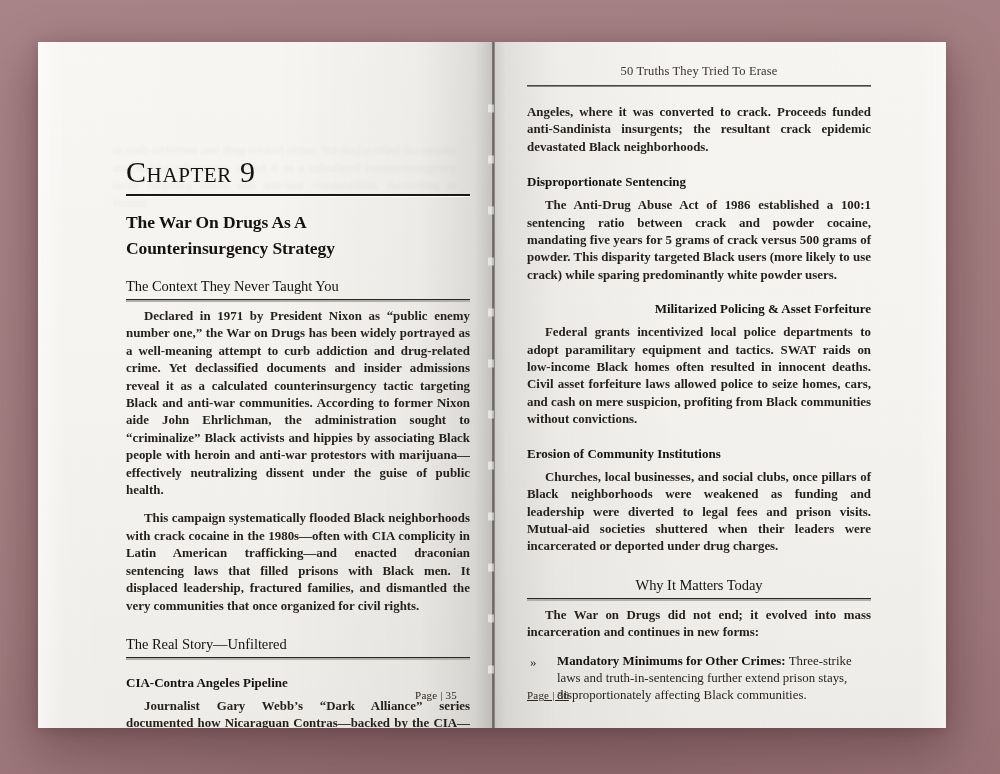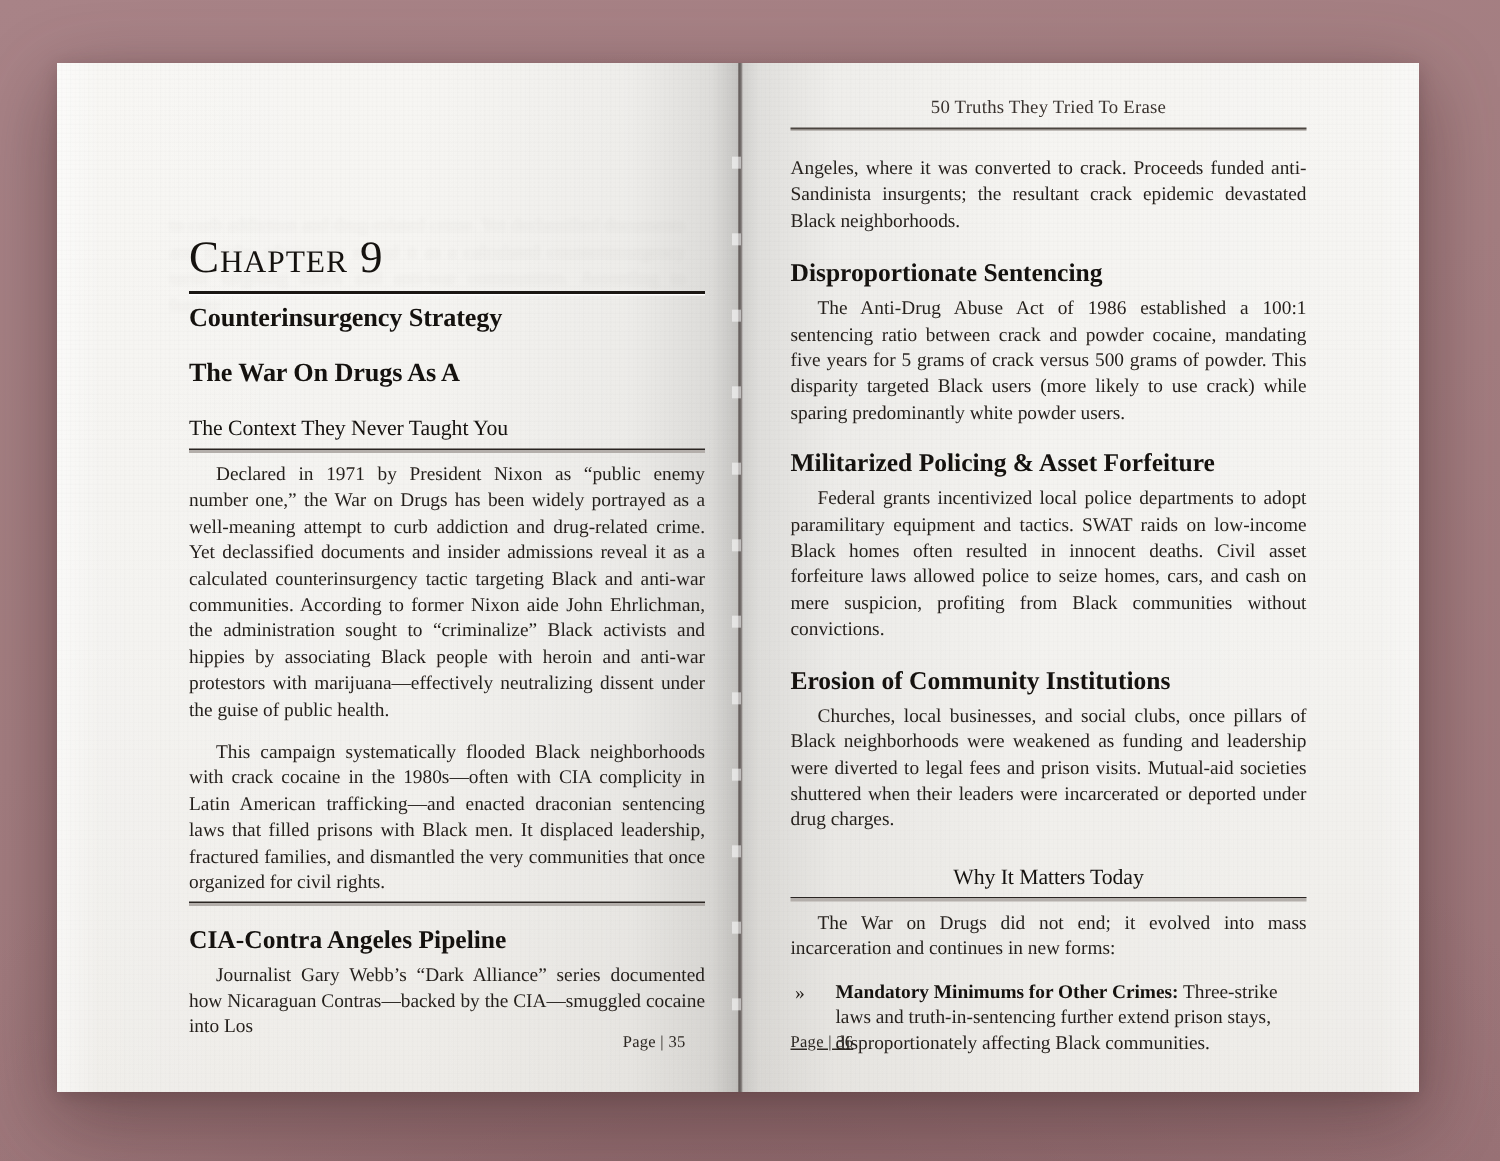--- a/index.html
+++ b/index.html
@@ -189,34 +189,35 @@
   }
   .h2-rule {
     margin-top: 3px;
     height: 3px;
     background: linear-gradient(to bottom, #2a2522 0 1px, #b3aeaa 1px 3px);
   }
 
   
   .h3 {
     margin-top: 14px;
-    font-size: 17px;
+    font-size: 13px;
     line-height: 18px;
     font-weight: 700;
     color: #15120f;
   }
 
   p.body {
     margin-top: 6px;
     font-size: 12.9px;
     line-height: 17.4px;
     color: #241f1b;
     text-align: justify;
     text-indent: 18px;
     hyphens: auto;
+    font-weight: bold;
   }
   p.body.noindent { text-indent: 0; }
   p.body + p.body { margin-top: 11px; }
 
   
   ul.bullets {
     margin-top: 11px;
     list-style: none;
   }
   ul.bullets li {
@@ -256,30 +257,31 @@
 
   <div class="page" id="page-left">
 
     <div class="ghost" style="left:75px; top:100px; width:344px;">to curb addiction and drug-related crime. Yet declassified documents and insider admissions reveal it as a calculated counterinsurgency tactic targeting Black and anti-war communities. According to former</div>
 
     <div class="frame">
 
       <div style="position:absolute; top:113px; left:13px; width:100%;">
         <div class="chapter-num">Chapter 9</div>
         <div class="chapter-rule"></div>
+        <div class="chapter-title">The War On Drugs As A</div>
         <div class="chapter-title" style="margin-top:2px;">Counterinsurgency Strategy</div>
-        <div class="chapter-title">The War On Drugs As A</div>
 
         <div class="h2">The Context They Never Taught You</div>
         <div class="h2-rule"></div>
 
         <p class="body">Declared in 1971 by President Nixon as “public enemy number one,” the War on Drugs has been widely portrayed as a well-meaning attempt to curb addiction and drug-related crime. Yet declassified documents and insider admissions reveal it as a calculated counterinsurgency tactic targeting Black and anti-war communities. According to former Nixon aide John Ehrlichman, the administration sought to “criminalize” Black activists and hippies by associating Black people with heroin and anti-war protestors with marijuana—effectively neutralizing dissent under the guise of public health.</p>
 
         <p class="body">This campaign systematically flooded Black neighborhoods with crack cocaine in the 1980s—often with CIA complicity in Latin American trafficking—and enacted draconian sentencing laws that filled prisons with Black men. It displaced leadership, fractured families, and dismantled the very communities that once organized for civil rights.</p>
 
+        <div class="h2" style="margin-top:20px;">The Real Story—Unfiltered</div>
         <div class="h2-rule"></div>
 
         <div class="h3">CIA-Contra Angeles Pipeline</div>
 
         <p class="body">Journalist Gary Webb’s “Dark Alliance” series documented how Nicaraguan Contras—backed by the CIA—smuggled cocaine into Los</p>
       </div>
 
       <div class="folio">Page | 35</div>
     </div>
   </div>
@@ -291,21 +293,21 @@
       <div class="runhead">50 Truths They Tried To Erase</div>
       <div class="runhead-rule"></div>
 
       <div style="position:absolute; top:62px; left:0; width:100%;">
 
         <p class="body noindent" style="margin-top:0;">Angeles, where it was converted to crack. Proceeds funded anti-Sandinista insurgents; the resultant crack epidemic devastated Black neighborhoods.</p>
 
         <div class="h3" style="margin-top:17px;">Disproportionate Sentencing</div>
         <p class="body">The Anti-Drug Abuse Act of 1986 established a 100:1 sentencing ratio between crack and powder cocaine, mandating five years for 5 grams of crack versus 500 grams of powder. This disparity targeted Black users (more likely to use crack) while sparing predominantly white powder users.</p>
 
-        <div class="h3" style="margin-top:16px;">Militarized Policing &amp; Asset Forfeiture</div>
+        <div class="h3" style="margin-top:16px;text-align:right;">Militarized Policing &amp; Asset Forfeiture</div>
         <p class="body">Federal grants incentivized local police departments to adopt paramilitary equipment and tactics. SWAT raids on low-income Black homes often resulted in innocent deaths. Civil asset forfeiture laws allowed police to seize homes, cars, and cash on mere suspicion, profiting from Black communities without convictions.</p>
 
         <div class="h3" style="margin-top:16px;">Erosion of Community Institutions</div>
         <p class="body">Churches, local businesses, and social clubs, once pillars of Black neighborhoods were weakened as funding and leadership were diverted to legal fees and prison visits. Mutual-aid societies shuttered when their leaders were incarcerated or deported under drug charges.</p>
 
         <div class="h2" style="margin-top:20px;text-align:center;">Why It Matters Today</div>
         <div class="h2-rule"></div>
 
         <p class="body">The War on Drugs did not end; it evolved into mass incarceration and continues in new forms:</p>
 

